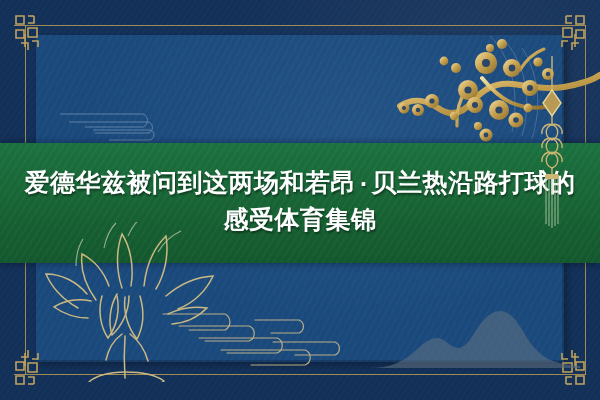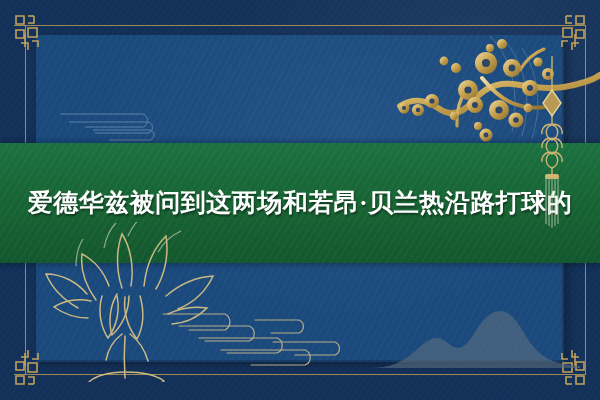--- a/index.html
+++ b/index.html
@@ -5,21 +5,21 @@
   html, body {
     margin: 0;
     padding: 0;
     background: #0e2547;
   }
   #poster {
     position: relative;
     width: 600px;
     height: 400px;
     overflow: hidden;
-    font-family: Liberation Serif, serif;
+    font-family: Liberation Mono, monospace;
     background: #0f766e;
   }
 
   
   .outer-bg {
     position: absolute;
     inset: 0;
     background:
       repeating-linear-gradient(125deg, rgba(255,255,255,0.012) 0 2px, rgba(0,0,0,0.02) 2px 5px),
       radial-gradient(circle at 78% 14%, rgba(255,255,255,0.05), rgba(255,255,255,0) 42%),
@@ -330,15 +330,16 @@
       <path d="M118 42h62a7 7 0 0 1 0 13h-40"></path>
     </g>
   </svg>
 
   <svg class="art mountain" viewBox="0 0 210 90">
     <path d="M0 88c18 0 30-4 44-16 9-8 16-15 24-14 7 1 11 7 16 9 7 3 13-2 19-12 8-13 16-24 27-24 10 0 17 10 24 22 8 14 18 25 32 29 8 2 16 4 24 4v2H0z" fill="#5b6d80" opacity=".62"></path>
   </svg>
 
   <div class="headline">
     <div class="headline-line">爱德华兹被问到这两场和若昂·贝兰热沿路打球的</div>
+    <div class="headline-line">感受体育集锦</div>
   </div>
 
 </div>
 
 </body></html>

